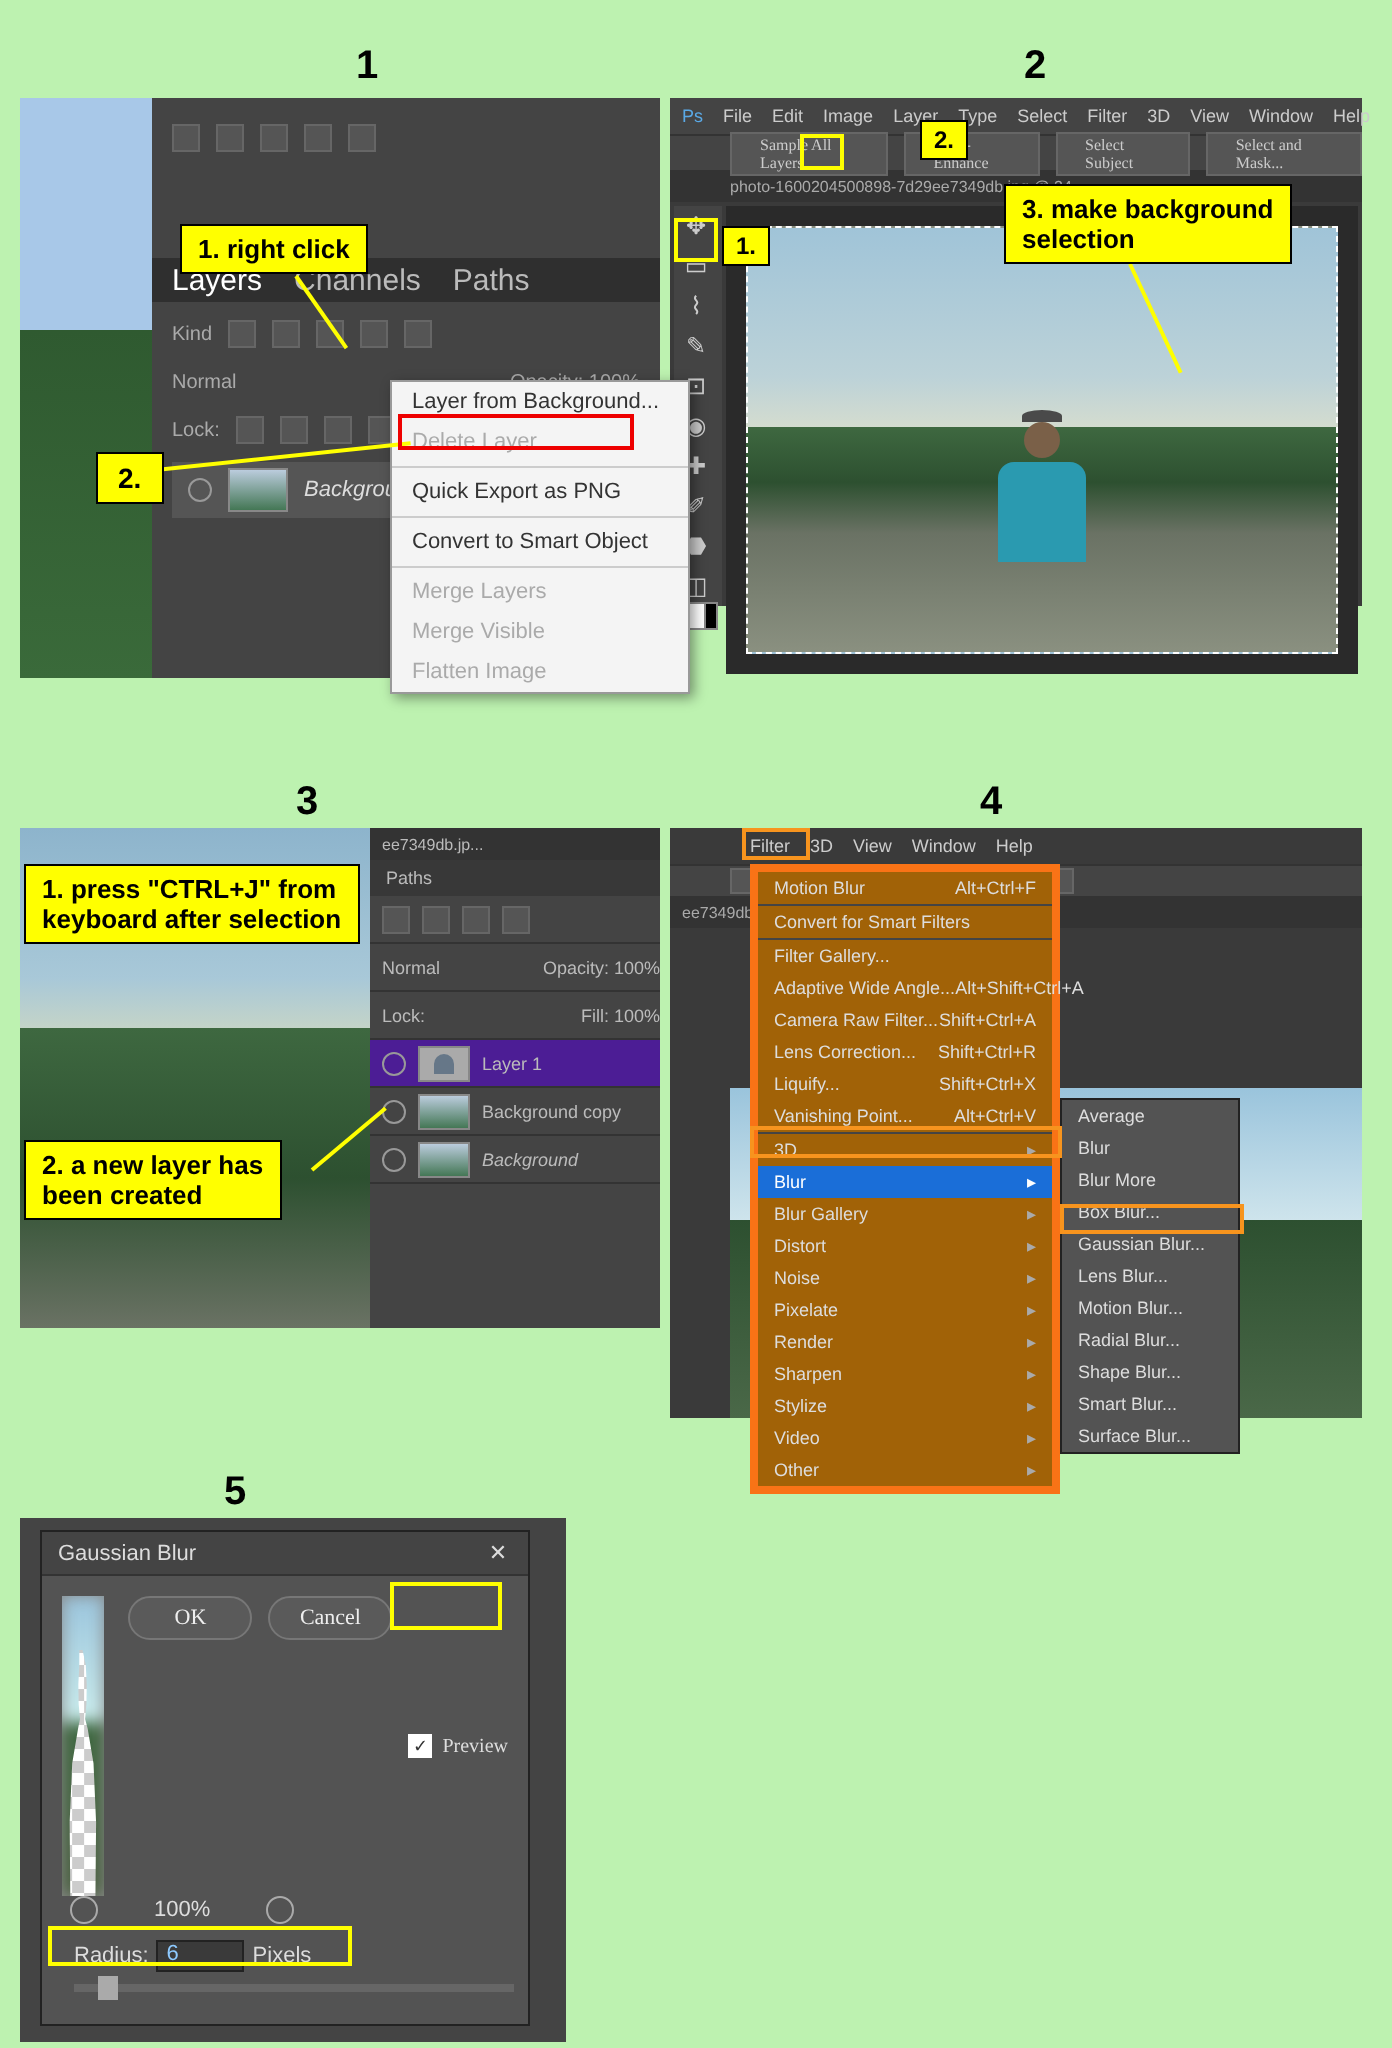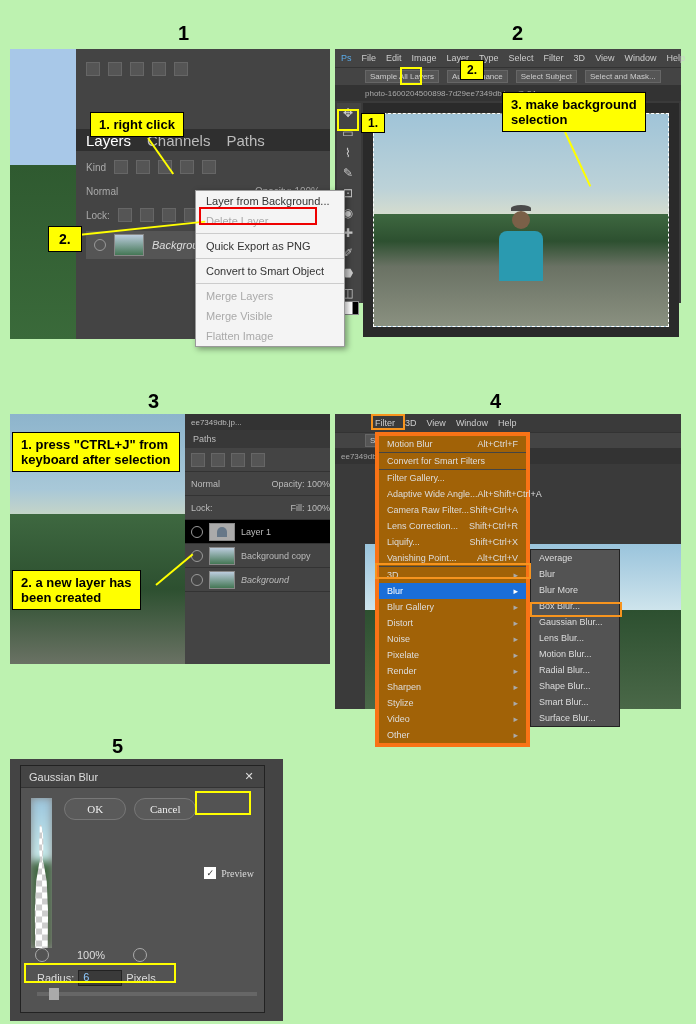--- a/index.html
+++ b/index.html
@@ -32,41 +32,41 @@
   .ctx-menu { position:absolute; left:195px; top:190px; width:150px; background:#f4f4f4; border:1px solid #999; font-size:11px; color:#333; z-index:5; box-shadow:2px 2px 6px rgba(0,0,0,0.4); }
   .ctx-item { padding:4px 10px; white-space:nowrap; }
   .ctx-item.disabled { color:#aaa; }
   .ctx-item.hover { background:#1a6ed8; color:#fff; }
   .ctx-sep { height:1px; background:#ccc; margin:2px 0; }
 
   
   .p2 { left:335px; top:49px; width:346px; height:254px; background:#3a3a3a; }
   .p2-menu { height:18px; background:#444; font-size:9px; color:#ccc; display:flex; align-items:center; gap:10px; padding-left:30px; }
   .p2-opt { height:18px; background:#444; font-size:9px; color:#ccc; display:flex; align-items:center; gap:8px; padding-left:30px; border-top:1px solid #333; }
-  .p2-btn { background:#555; border:1px solid #666; padding:1px 4px; font-size:8px; }
+  .p2-btn { background:#555; border:1px solid #666; padding:1px 14px; font-size:8px;font-family:Liberation Serif, serif; }
   .p2-file { height:16px; background:#333; font-size:8px; color:#aaa; padding-left:30px; display:flex; align-items:center; }
   .p2-tools { position:absolute; left:2px; top:54px; width:24px; background:#444; }
   .p2-tool { width:22px; height:20px; display:flex; align-items:center; justify-content:center; font-size:12px; color:#ccc; }
   .p2-swatch { position:absolute; left:4px; top:252px; width:20px; height:20px; }
   .p2-sw-f { position:absolute; left:0; top:0; width:14px; height:14px; background:#fff; border:1px solid #888; }
   .p2-sw-b { position:absolute; left:6px; top:6; width:14px; height:14px; background:#000; border:1px solid #888; }
   .p2-canvas { position:absolute; left:28px; top:54px; width:316px; height:234px; background:#2a2a2a; padding:10px; }
   .p2-img { width:100%; height:100%; position:relative; background:linear-gradient(to bottom, #a0c4d8 0%, #bcd2d8 35%, #d4dccf 47%, #3e6840 47%, #2d5030 60%, #6a7264 72%, #8a9080 100%); border:1px dashed #fff; }
   .p2-person { position:absolute; left:50%; top:45%; transform:translateX(-50%); width:52px; height:80px; }
   .p2-head { width:18px; height:18px; background:#7a6048; border-radius:50%; margin:0 auto; }
   .p2-hat { width:20px; height:6px; background:#4a4a4a; border-radius:50% 50% 0 0; margin:-4px auto 0; }
   .p2-body { width:44px; height:50px; background:#2a9ab0; border-radius:8px 8px 0 0; margin:2px auto 0; }
 
   
   .p3 { left:10px; top:414px; width:320px; height:250px; background:#444; }
   .p3-photo { position:absolute; left:0; top:0; width:175px; height:250px; background:linear-gradient(to bottom, #8db4cc 0%, #a8c8d8 30%, #c4d4c8 40%, #3e6840 40%, #2d5030 70%, #6a7264 100%); }
   .p3-lpanel { position:absolute; left:175px; top:0; width:145px; height:250px; background:#444; font-size:9px; color:#bbb; }
   .p3-tabs { height:18px; background:#383838; display:flex; align-items:center; padding-left:8px; gap:10px; }
   .p3-row { height:24px; display:flex; align-items:center; gap:6px; padding-left:6px; border-bottom:1px solid #333; }
-  .p3-row.sel { background:#000000; }
+  .p3-row.sel { background:#4c1d95; }
   .p3-thumb { width:26px; height:18px; background:linear-gradient(#bcd,#475); border:1px solid #888; }
   .p3-thumb.l1 { background:#aaa; position:relative; }
   .p3-thumb.l1::after { content:""; position:absolute; inset:3px 7px; background:#678; border-radius:50% 50% 0 0; }
 
   
   .p4 { left:335px; top:414px; width:346px; height:295px; background:#3a3a3a; }
   .p4-menu { height:18px; font-size:9px; color:#ccc; display:flex; align-items:center; gap:10px; padding-left:40px; }
   .p4-drop { position:absolute; left:40px; top:18px; width:155px; background:#a16207; font-size:9px; color:#ddd; border:4px solid #f97316; z-index:5; }
   .p4-item { padding:3px 8px; white-space:nowrap; display:flex; justify-content:space-between; }
   .p4-item.hover { background:#1a6ed8; color:#fff; }

